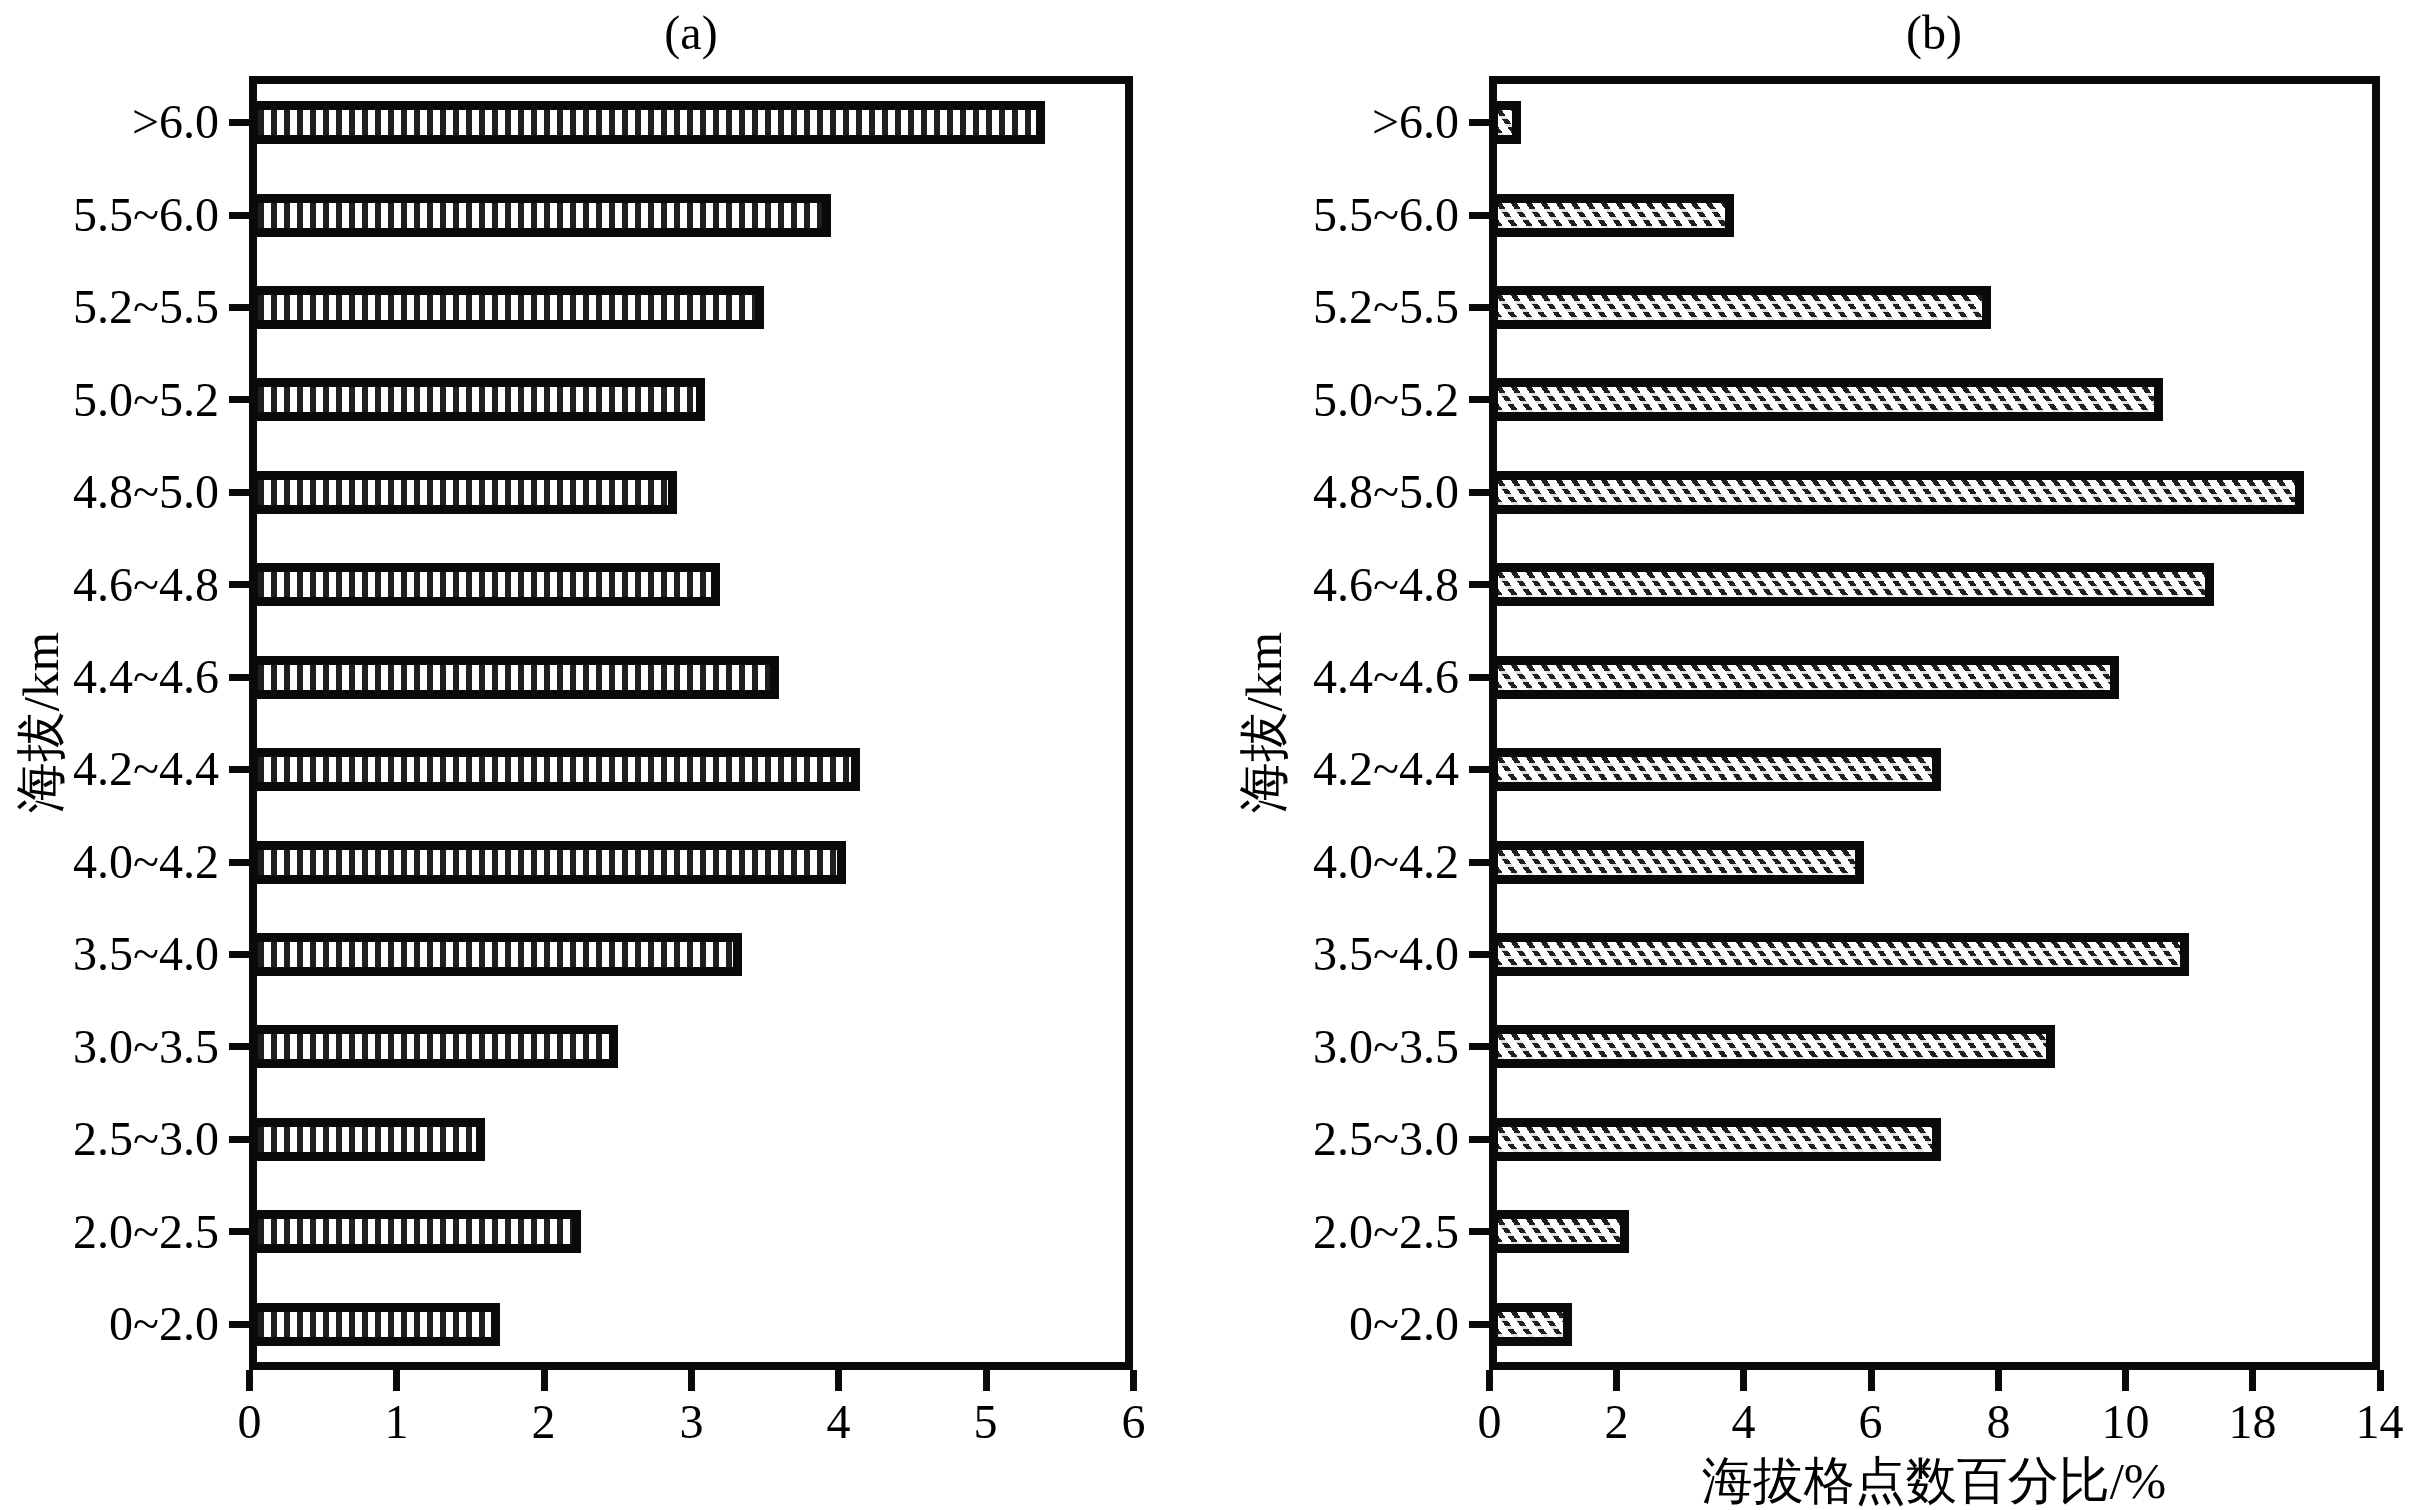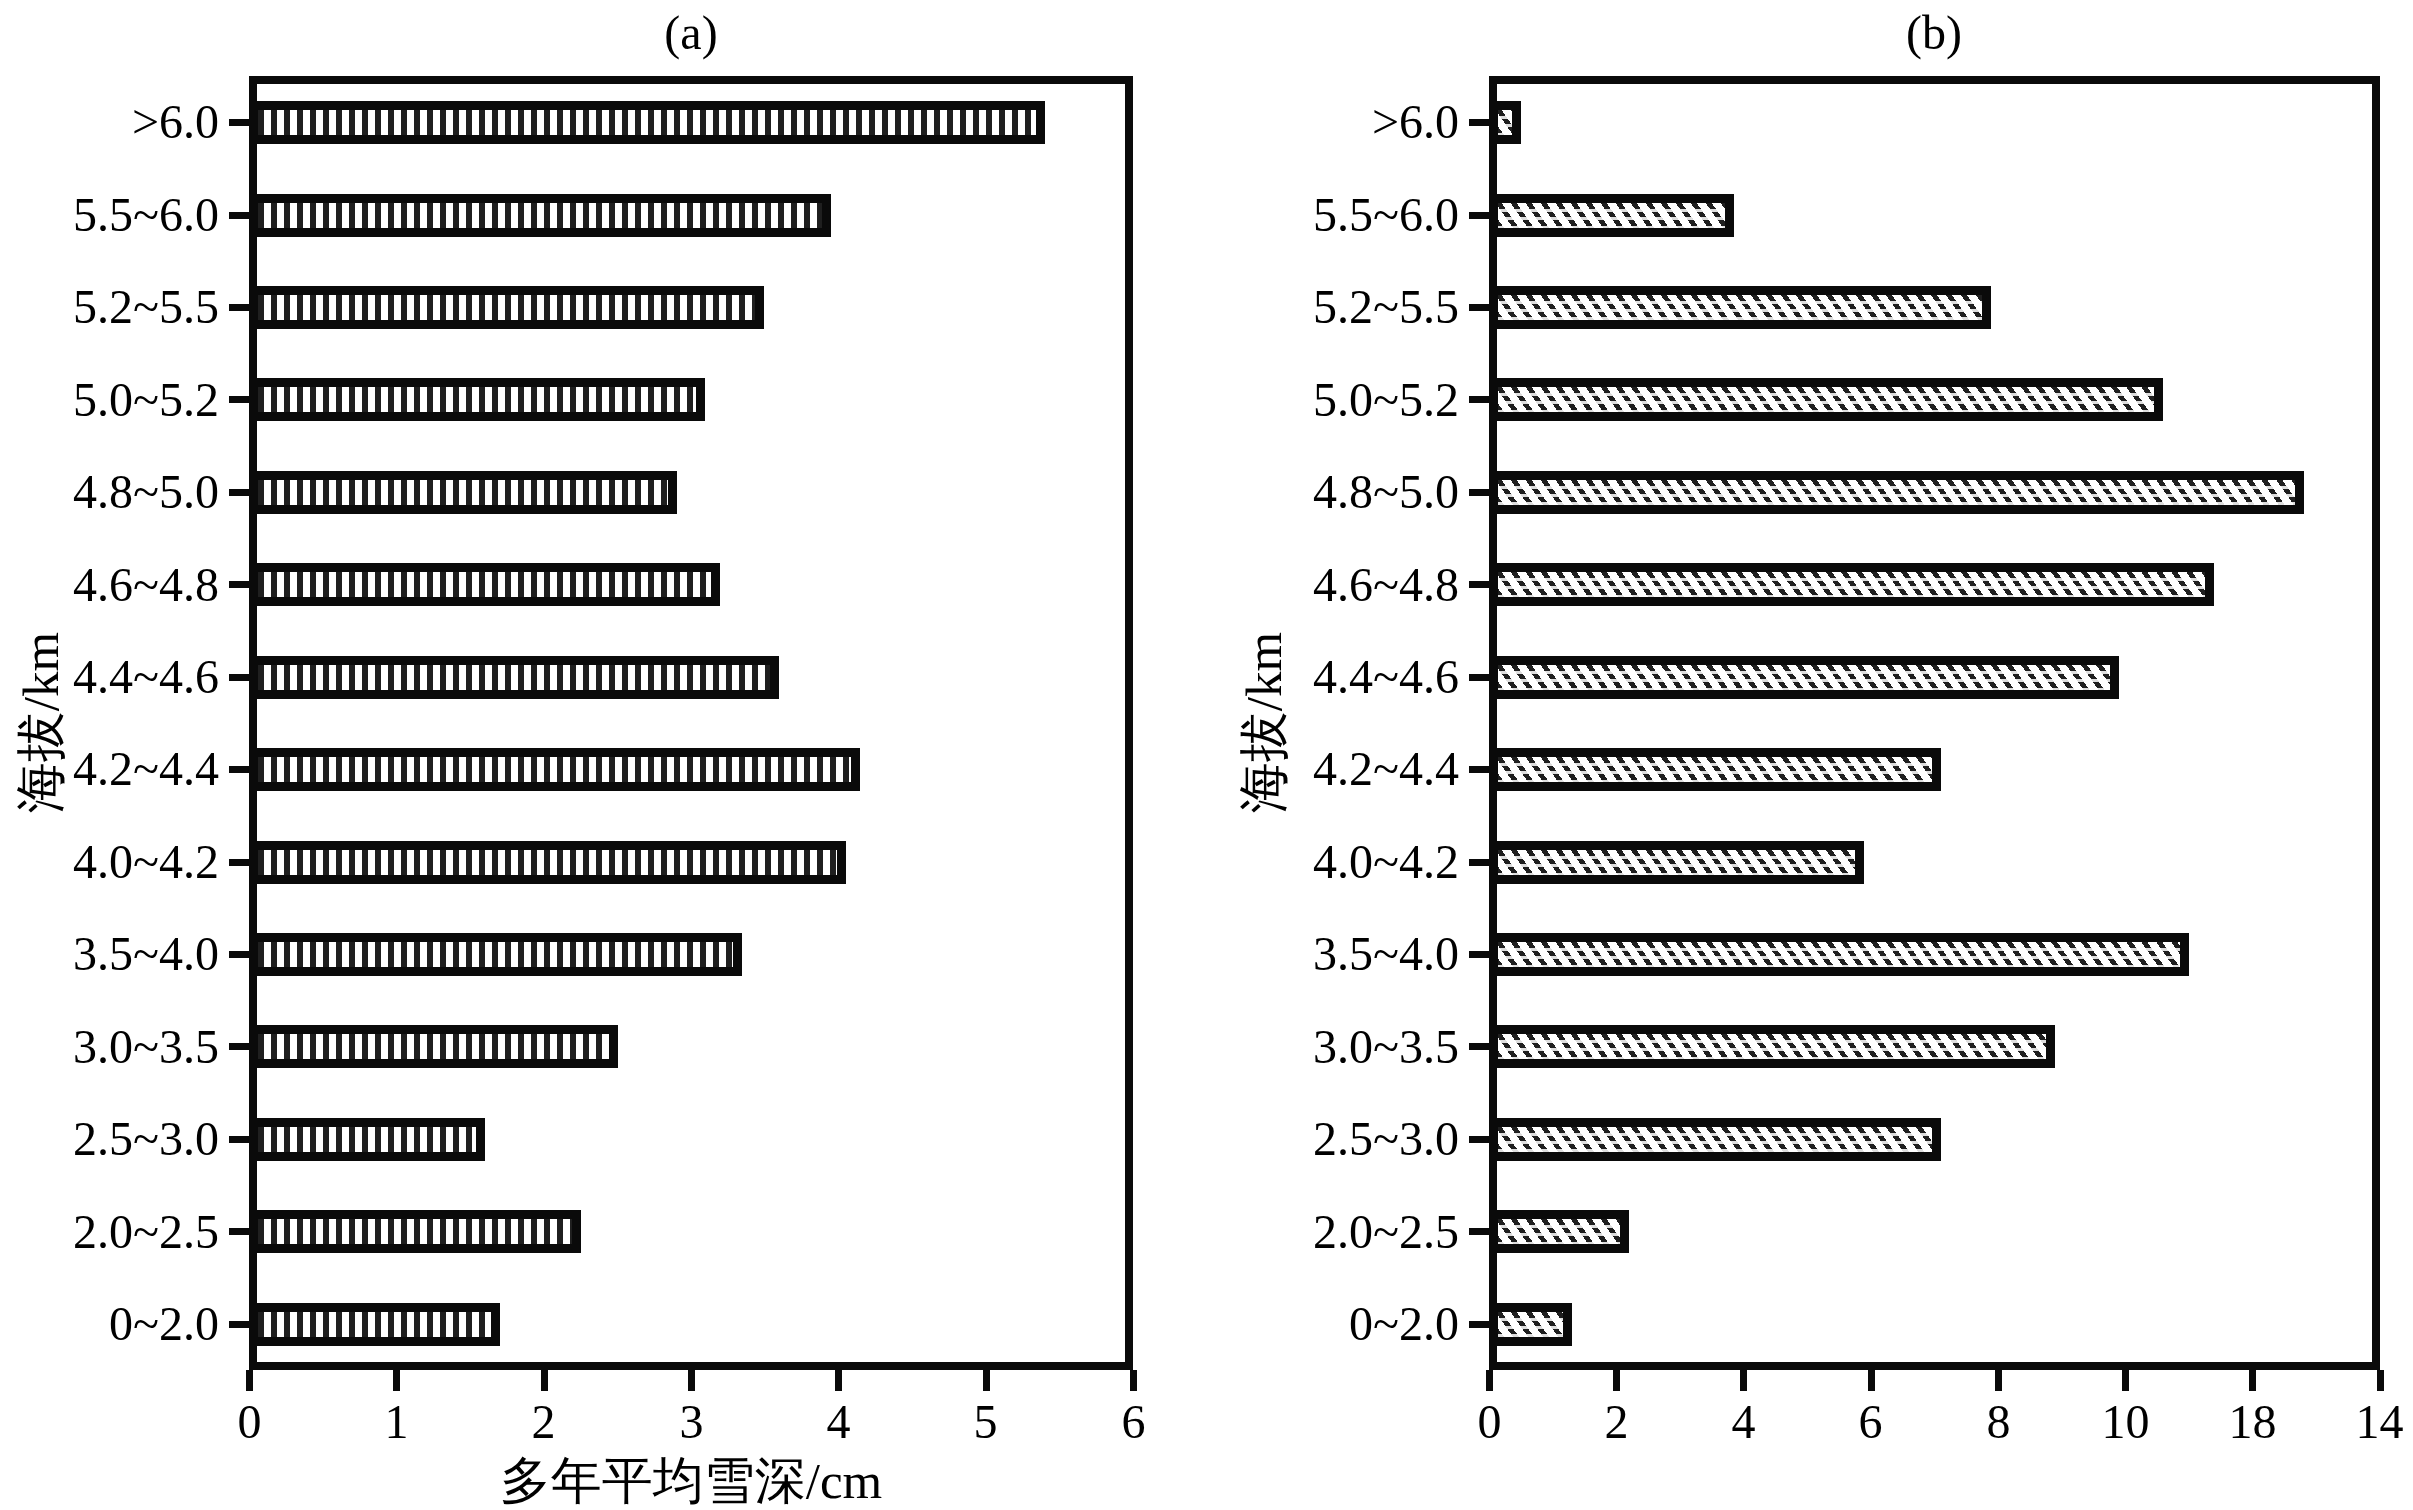--- a/index.html
+++ b/index.html
@@ -46,21 +46,21 @@
 <body>
 
 <div id="figure">
 
   <div class="panel-title" id="title-a">(a)</div>
   <div class="panel-title" id="title-b">(b)</div>
 
   <div class="axis-title ylabel" id="ylabel-a">海拔/km</div>
   <div class="axis-title ylabel" id="ylabel-b">海拔/km</div>
 
-  <div class="axis-title xlabel" id="xlabel-a">多年平均雪深/cm</div>
+  <div class="axis-title xlabel" id="xlabel-b">海拔格点数百分比/%</div>
 
   <div id="gen-root">
       <div class="plot-border" style="left: 249px; top: 76px; width: 884px; height: 1294px;"></div>
       <div class="bar hatch-vertical" style="left: 249px; top: 101px; width: 796px; z-index: 2;"></div>
       <div class="ytick" style="left: 229px; top: 119px;"></div>
       <div class="cat-label" style="left: -27px; top: 95px;">&gt;6.0</div>
       <div class="bar hatch-vertical" style="left: 249px; top: 194px; width: 582px; z-index: 2;"></div>
       <div class="ytick" style="left: 229px; top: 212px;"></div>
       <div class="cat-label" style="left: -27px; top: 188px;">5.5~6.0</div>
       <div class="bar hatch-vertical" style="left: 249px; top: 286px; width: 515px; z-index: 2;"></div>

